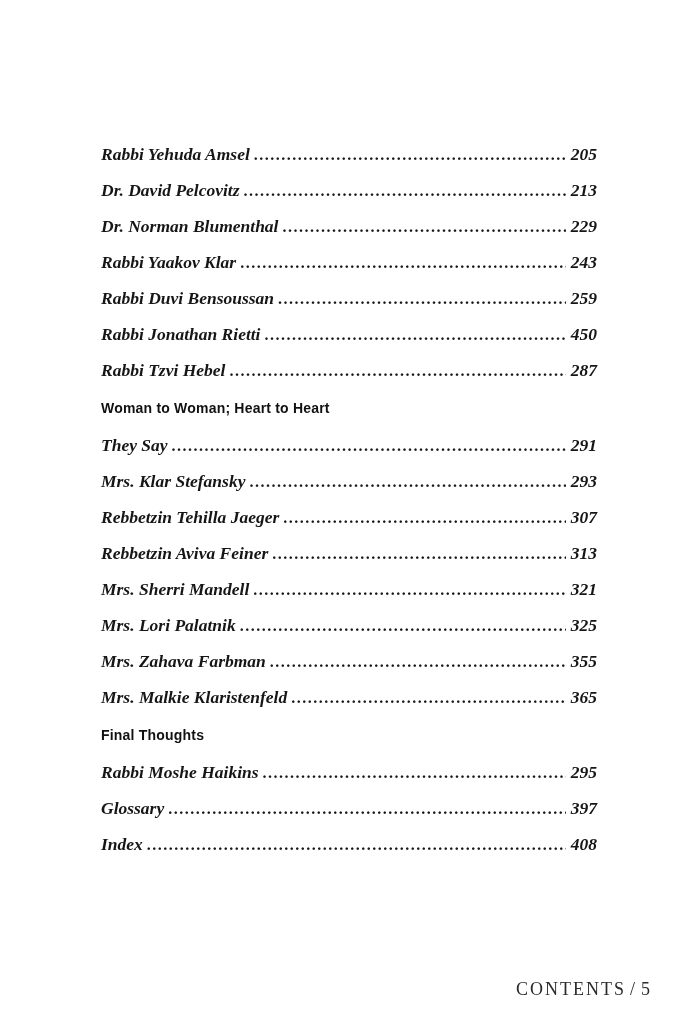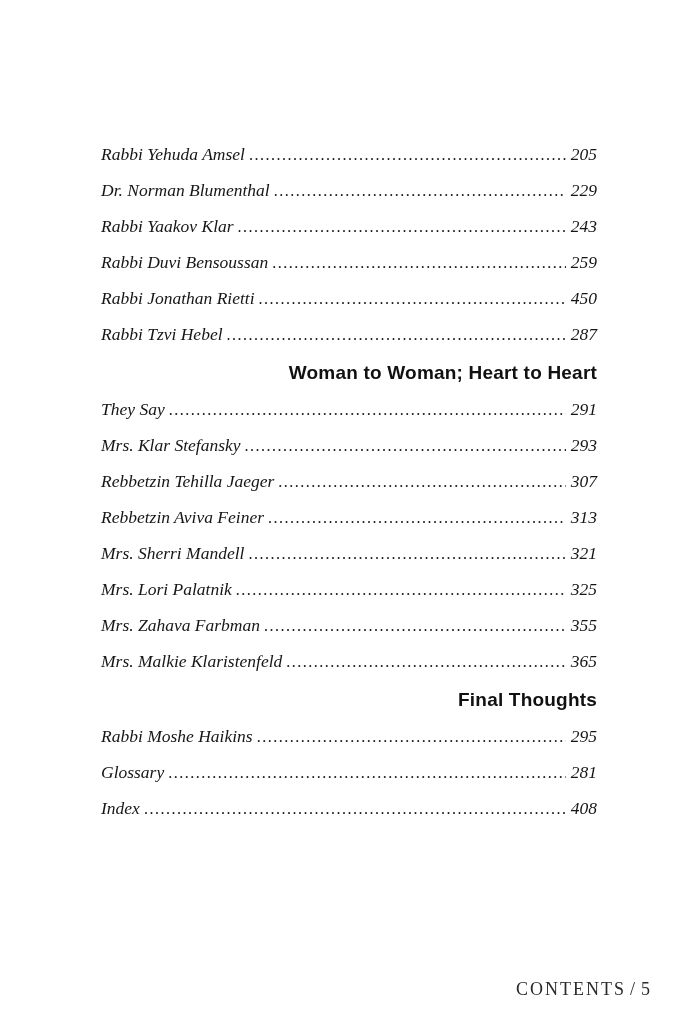--- a/index.html
+++ b/index.html
@@ -22,21 +22,21 @@
     left: 101px;
     right: 86px;
   }
   .toc-row {
     display: flex;
     align-items: baseline;
     line-height: 20px;
     margin-bottom: 15px;
     font-family: "Liberation Serif", serif;
     font-style: italic;
-    font-weight: normal;
+    font-weight: bold;
     font-size: 17.5px;
     color: #161616;
   }
   .entry-title {
     white-space: nowrap;
     flex: 0 0 auto;
   }
   .leader {
     flex: 1 1 auto;
     overflow: hidden;
@@ -51,23 +51,23 @@
   }
   .entry-page {
     flex: 0 0 auto;
     white-space: nowrap;
     text-align: center;
   }
   .section-heading {
     font-family: "Liberation Sans", sans-serif;
     font-style: normal;
     font-weight: bold;
-    font-size: 19px;
+    font-size: 14px;
     line-height: 25px;
-    text-align: right;
+    text-align: left;
     letter-spacing: 0.2px;
     color: #111111;
     margin: 10px 0 14px 0;
   }
   .footer {
     position: absolute;
     right: 31px;
     bottom: 24px;
     font-family: "Liberation Serif", serif;
     font-size: 18px;
@@ -83,20 +83,25 @@
 <body>
 
 <div class="page">
 
   <div class="toc">
 
     <div class="toc-row">
       <span class="entry-title">Rabbi Yehuda Amsel</span>
       <span class="leader"></span>
       <span class="entry-page">205</span>
+    </div>
+    <div class="toc-row">
+      <span class="entry-title">Dr. David Pelcovitz</span>
+      <span class="leader"></span>
+      <span class="entry-page">213</span>
     </div>
     <div class="toc-row">
       <span class="entry-title">Dr. Norman Blumenthal</span>
       <span class="leader"></span>
       <span class="entry-page">229</span>
     </div>
     <div class="toc-row">
       <span class="entry-title">Rabbi Yaakov Klar</span>
       <span class="leader"></span>
       <span class="entry-page">243</span>
@@ -163,21 +168,21 @@
     <div class="section-heading">Final Thoughts</div>
 
     <div class="toc-row">
       <span class="entry-title">Rabbi Moshe Haikins</span>
       <span class="leader"></span>
       <span class="entry-page">295</span>
     </div>
     <div class="toc-row">
       <span class="entry-title">Glossary</span>
       <span class="leader"></span>
-      <span class="entry-page">281</span>
+      <span class="entry-page">397</span>
     </div>
     <div class="toc-row">
       <span class="entry-title">Index</span>
       <span class="leader"></span>
       <span class="entry-page">408</span>
     </div>
 
   </div>
 
   <div class="footer">

